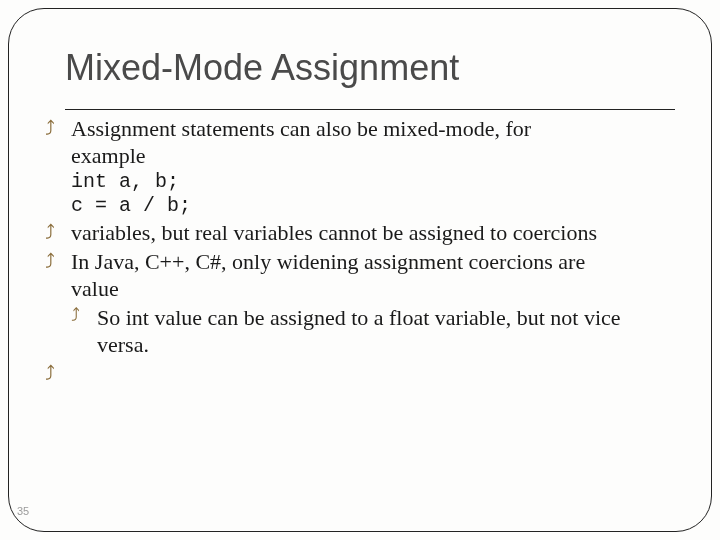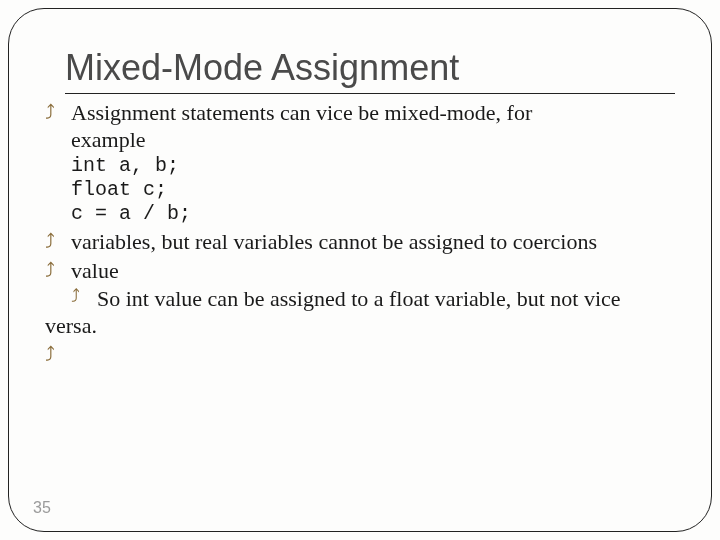--- a/index.html
+++ b/index.html
@@ -19,21 +19,21 @@
     bottom: 8px;
     border: 1.5px solid #222;
     border-radius: 36px;
     padding: 38px 36px 30px 36px;
   }
   .title {
     font-family: Arial, Helvetica, sans-serif;
     font-size: 36px;
     color: #4a4a4a;
     border-bottom: 1.5px solid #222;
-    padding-bottom: 4px;
+    padding-bottom: 20px;
     margin-left: 20px;
     margin-bottom: 6px;
     font-weight: 500;
   }
   .content {
     font-size: 22px;
     line-height: 1.22;
   }
   .bullet {
     position: relative;
@@ -57,55 +57,56 @@
   .code {
     font-family: "Courier New", Courier, monospace;
     font-size: 20px;
     margin-left: 26px;
     line-height: 1.22;
   }
   .hang {
     margin-left: 26px;
   }
   .subhang {
+    margin-left: 52px;
   }
   .pagenum {
     position: absolute;
-    left: 24px;
+    left: 8px;
     bottom: 14px;
     font-family: Arial, sans-serif;
-    font-size: 16px;
+    font-size: 11px;
     color: #9b9b9b;
   }
 </style>
 </head>
 <body>
 
 <div class="slide-frame">
   <div class="title">Mixed-Mode Assignment</div>
 
   <div class="content">
 
     <div class="bullet">
       <span class="marker">⤴</span>
-      <span>Assignment statements can vice be mixed-mode, for</span>
+      <span>Assignment statements can also be mixed-mode, for</span>
     </div>
     <div class="hang">example</div>
 
     <div class="code">int a, b;</div>
-    <div class="code">float c;</div>
     <div class="code">c = a / b;</div>
 
     <div class="bullet">
       <span class="marker">⤴</span>
     </div>
     <div class="hang">variables, but real variables cannot be assigned to coercions</div>
 
     <div class="bullet">
       <span class="marker">⤴</span>
+      <span>In Java, C++, C#, only widening assignment coercions are</span>
     </div>
     <div class="hang">value</div>
 
     <div class="bullet sub">
       <span class="marker">⤴</span>
       <span>So int value can be assigned to a float variable, but not vice</span>
     </div>
     <div class="subhang">versa.</div>
 
     <div class="bullet">

